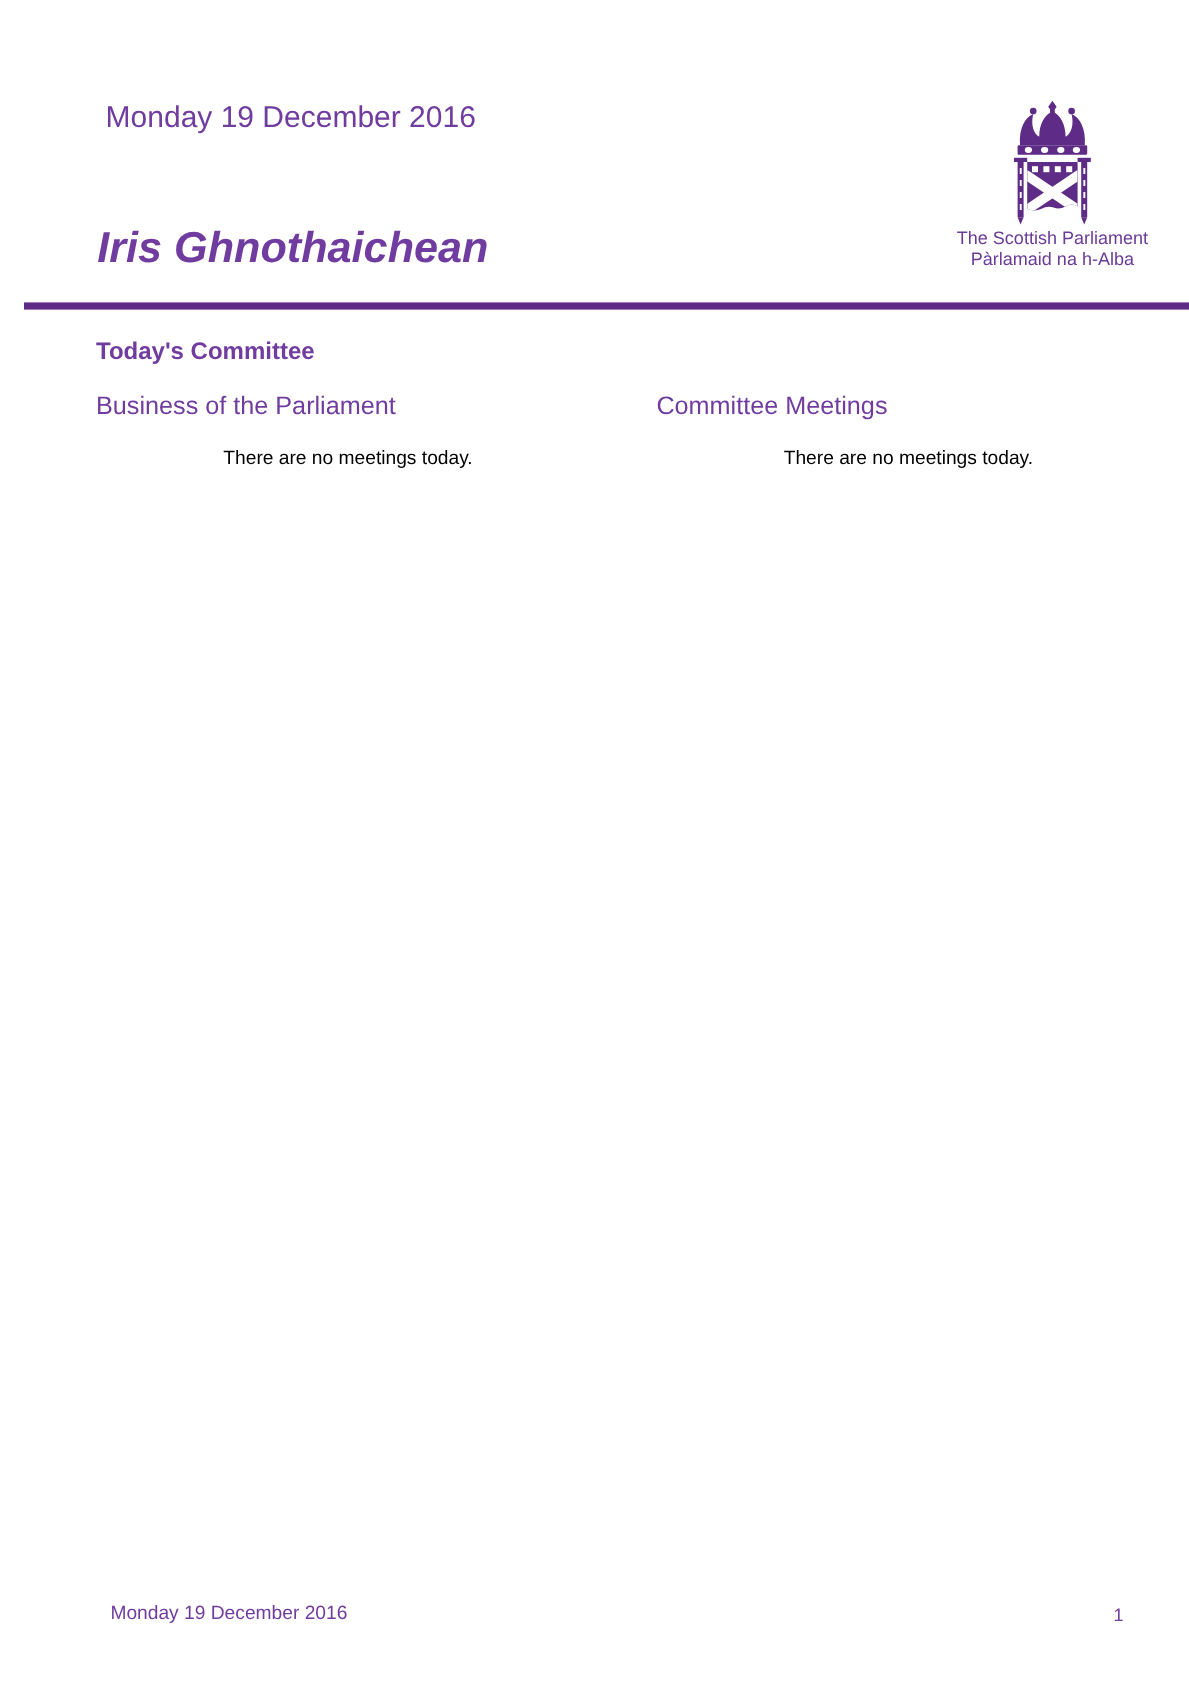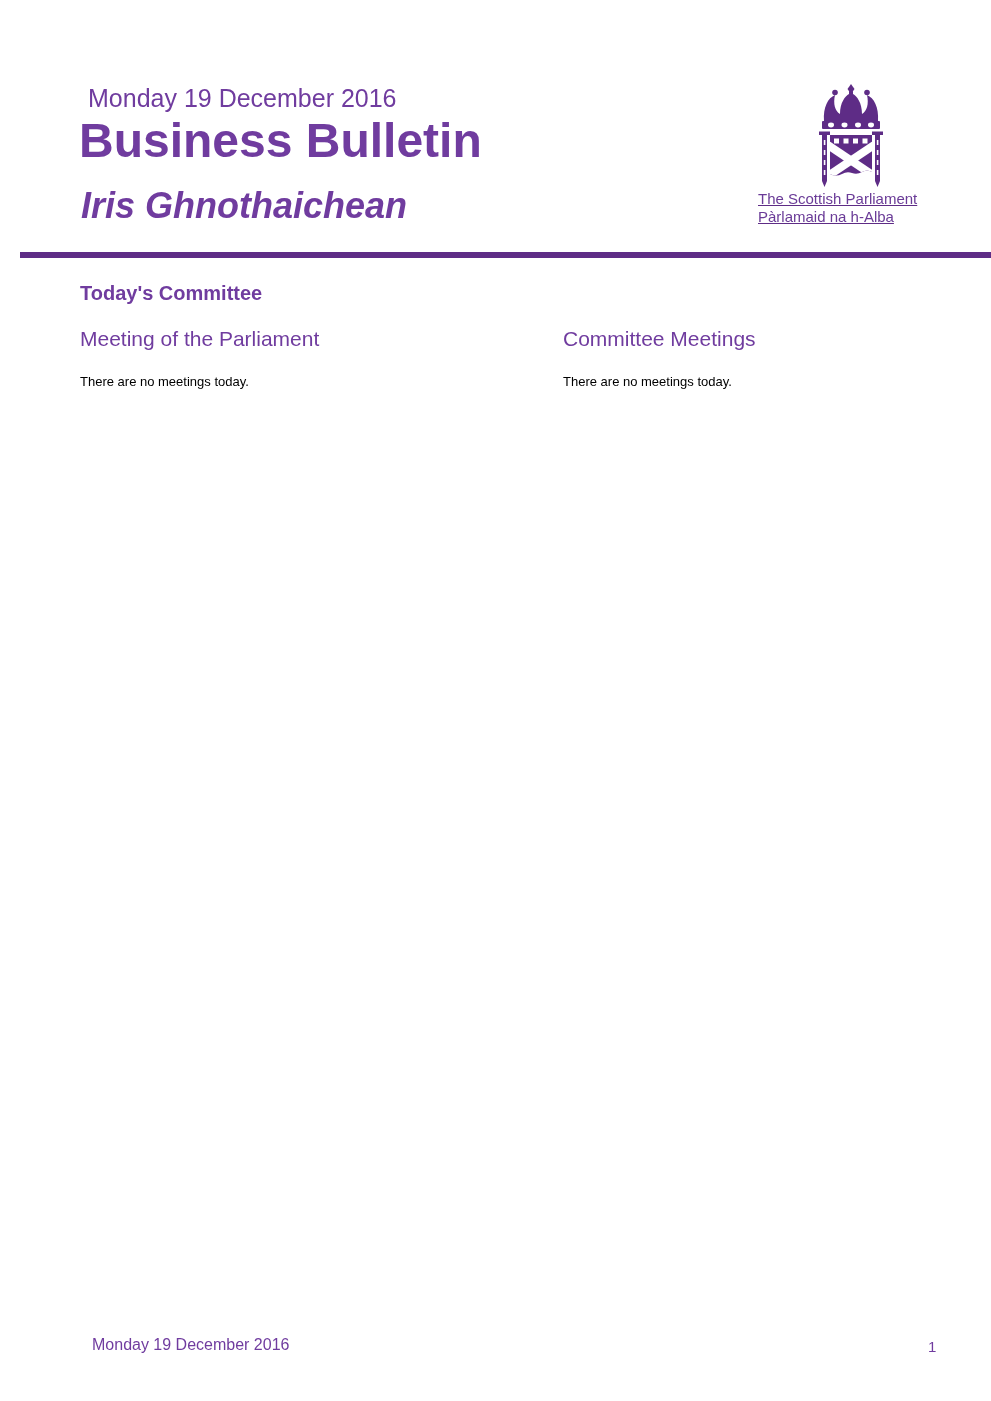--- a/index.html
+++ b/index.html
@@ -39,25 +39,25 @@
     position: absolute;
     left: 61px;
     top: 185px;
     font-size: 36px;
     font-weight: bold;
     font-style: italic;
     color: var(--heading-purple);
   }
   .logo-block {
     position: absolute;
-    left: 738px;
+    left: 764px;
     top: 84px;
     width: 186px;
+    text-align: center;
     color: var(--brand-purple);
-    text-decoration: underline;
   }
   .logo-block svg { display: block; margin: 0 auto; }
   .logo-text {
     margin-top: 3px;
     font-size: 15px;
     line-height: 15px;
     color: #6A3B97;
   }
   .divider {
     position: absolute;
@@ -74,30 +74,31 @@
     font-size: 20px;
     font-weight: bold;
     color: var(--heading-purple);
   }
   .col {
     position: absolute;
     top: 327px;
     width: 420px;
   }
   .col-left  { left: 60px; }
-  .col-right { left: 543px; }
+  .col-right { left: 527px; }
   .col h3 {
     font-size: 21px;
     font-weight: normal;
     color: var(--heading-purple);
   }
   .col p {
     margin-top: 23px;
-    font-size: 13px;
+    font-size: 16px;
     color: var(--body-text);
+    text-align: center;
   }
   .footer-date {
     position: absolute;
     left: 72px;
     top: 1336px;
     font-size: 16px;
     color: var(--heading-purple);
   }
   .footer-page {
     position: absolute;
@@ -106,21 +107,20 @@
     font-size: 15px;
     color: var(--heading-purple);
   }
 </style>
 </head>
 <body>
 
 <div class="page">
 
   <div class="header-date">Monday 19 December 2016</div>
-  <div class="page-title">Business Bulletin</div>
   <div class="page-subtitle">Iris Ghnothaichean</div>
 
   <div class="logo-block">
     <svg width="74" height="104" viewBox="0 0 74 104" aria-hidden="true">
       <g fill="#5E2C86">
 
         <path d="M10 37
                  C9 23 14 14 21 11
                  C19 20 21 27 26 30
                  C26 19 31 12 35 10
@@ -178,21 +178,21 @@
     </svg>
     <div class="logo-text">The Scottish Parliament</div>
     <div class="logo-text">Pàrlamaid na h-Alba</div>
   </div>
 
   <div class="divider"></div>
 
   <div class="todays-heading">Today's Committee</div>
 
   <div class="col col-left">
-    <h3>Meeting of the Parliament</h3>
+    <h3>Business of the Parliament</h3>
     <p>There are no meetings today.</p>
   </div>
 
   <div class="col col-right">
     <h3>Committee Meetings</h3>
     <p>There are no meetings today.</p>
   </div>
 
   <div class="footer-date">Monday 19 December 2016</div>
   <div class="footer-page">1</div>

